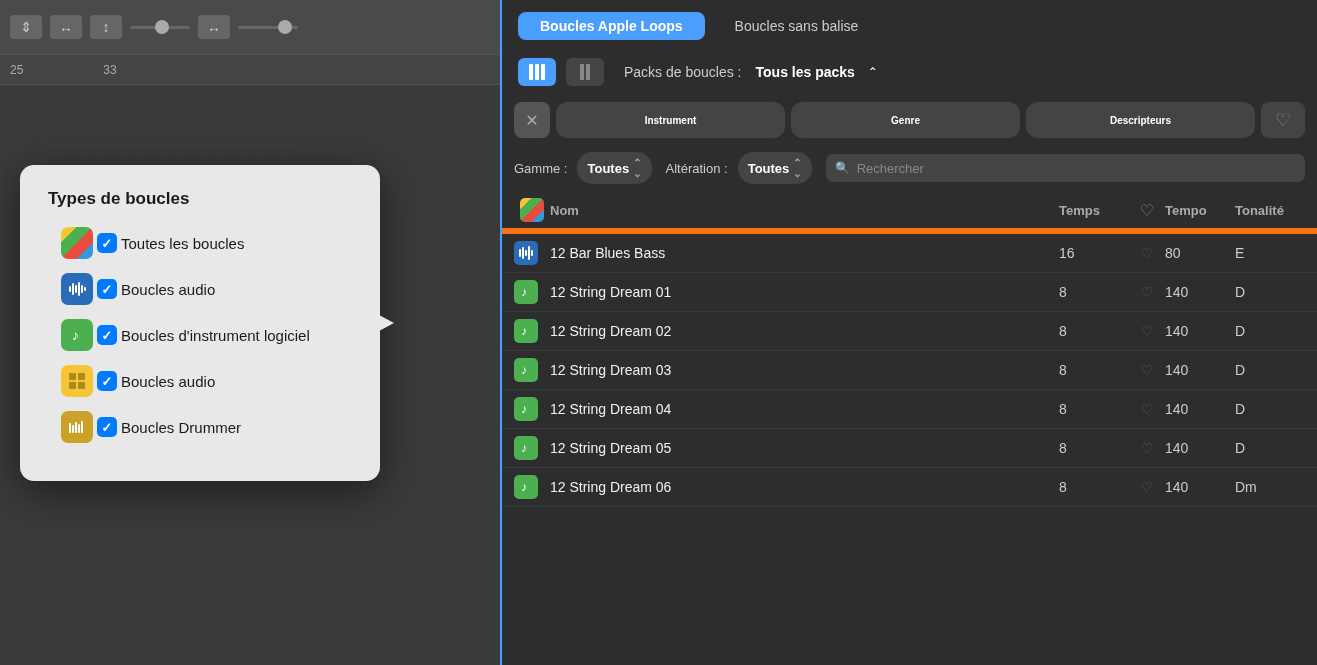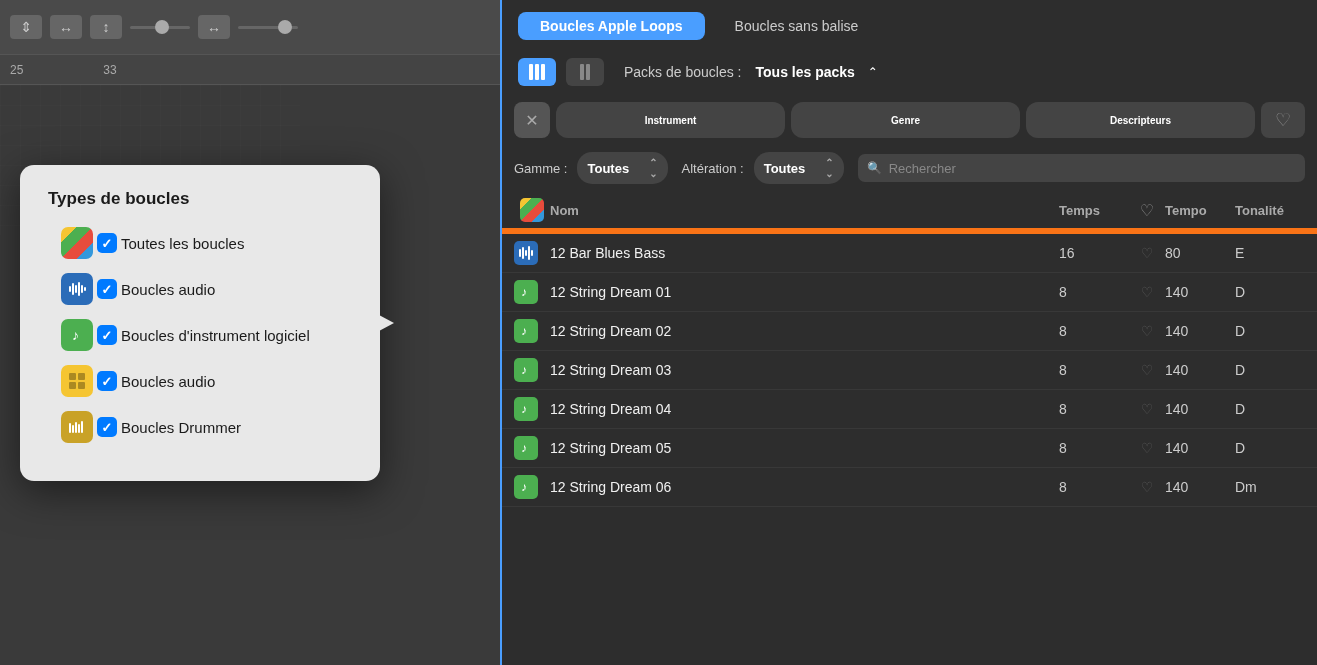--- a/index.html
+++ b/index.html
@@ -340,21 +340,21 @@
       background: #444;
       border: none;
       border-radius: 15px;
       color: white;
       font-size: 13px;
       font-weight: 600;
       padding: 5px 10px;
       cursor: pointer;
       display: flex;
       align-items: center;
-      gap: 20px;
+      gap: 4px;
     }
 
     .alteration-label {
       color: #ccc;
       font-size: 13px;
       margin-left: 4px;
     }
 
     .search-field {
       flex: 1;

